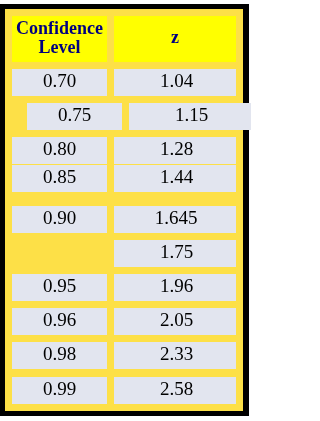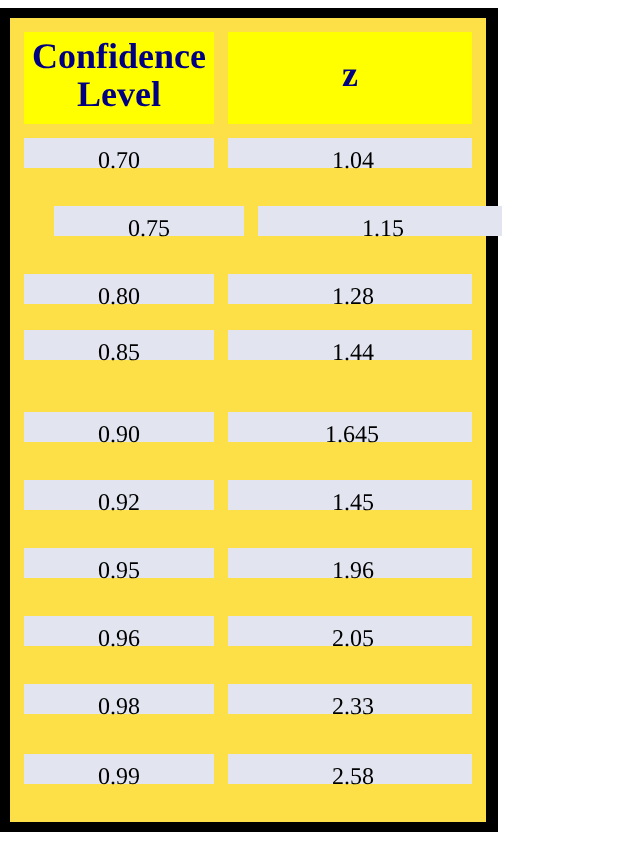--- a/index.html
+++ b/index.html
@@ -53,24 +53,24 @@
     font-size: 18px;
     line-height: 19px;
     text-align: center;
     display: flex;
     align-items: center;
     justify-content: center;
   }
   .hdr .txt { position: relative; top: -1px; }
   .hdr2 .txt { top: -2px; }
   .datacell {
-    height: 15px;
+    height: 27px;
     background: #e2e5ef;
     color: #000000;
-    font-size: 12px;
+    font-size: 19px;
     line-height: 27px;
   }
   .datacell.col1 { text-align: center; }
   .datacell.col2 { text-align: center; padding-left: 3px; }
   .datacell.col2.indent { padding-left: 2px; }
   .datacell .txt { position: relative; top: -2px; }
 </style>
 </head>
 <body>
 
@@ -96,22 +96,21 @@
       </div>
       <div class="row" style="top: 156px;">
         <div class="cell datacell col1"><span class="txt">0.85</span></div>
         <div class="cell datacell col2"><span class="txt">1.44</span></div>
       </div>
       <div class="row" style="top: 197px;">
         <div class="cell datacell col1"><span class="txt">0.90</span></div>
         <div class="cell datacell col2 indent"><span class="txt">1.645</span></div>
       </div>
       <div class="row" style="top: 231px;">
-        <div class="cell datacell col1"><span class="txt">0.92</span></div>
-        <div class="cell datacell col2"><span class="txt">1.45</span></div>
+        <div class="cell datacell col2"><span class="txt">1.75</span></div>
       </div>
       <div class="row" style="top: 265px;">
         <div class="cell datacell col1"><span class="txt">0.95</span></div>
         <div class="cell datacell col2"><span class="txt">1.96</span></div>
       </div>
       <div class="row" style="top: 299px;">
         <div class="cell datacell col1"><span class="txt">0.96</span></div>
         <div class="cell datacell col2"><span class="txt">2.05</span></div>
       </div>
       <div class="row" style="top: 333px;">

